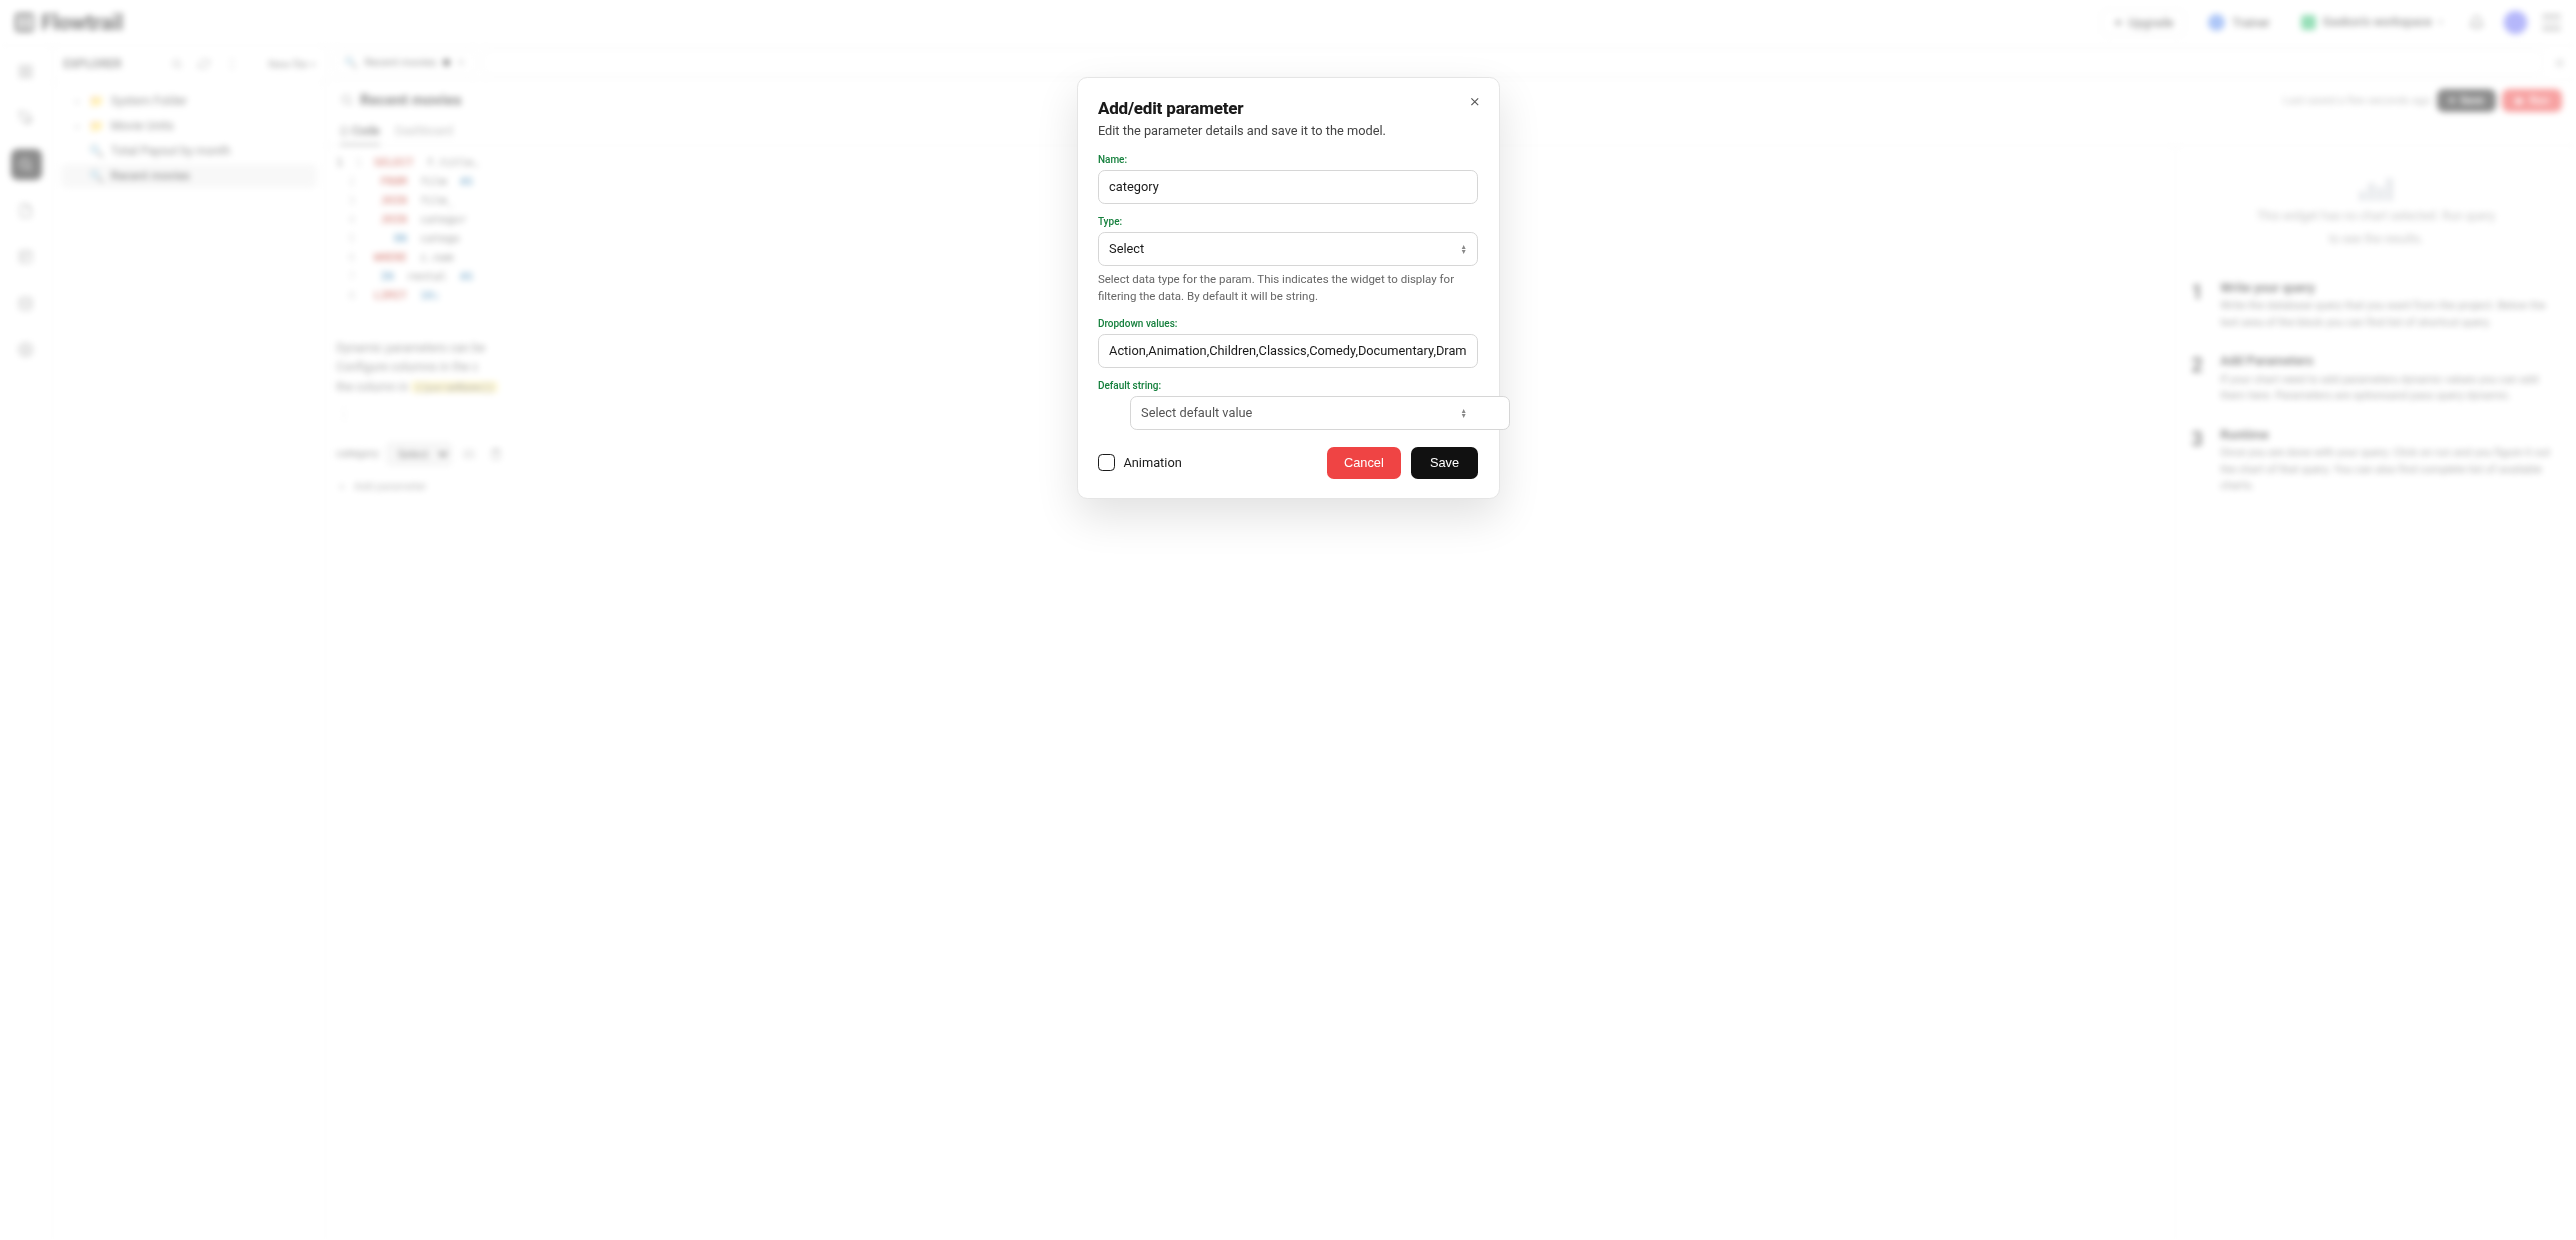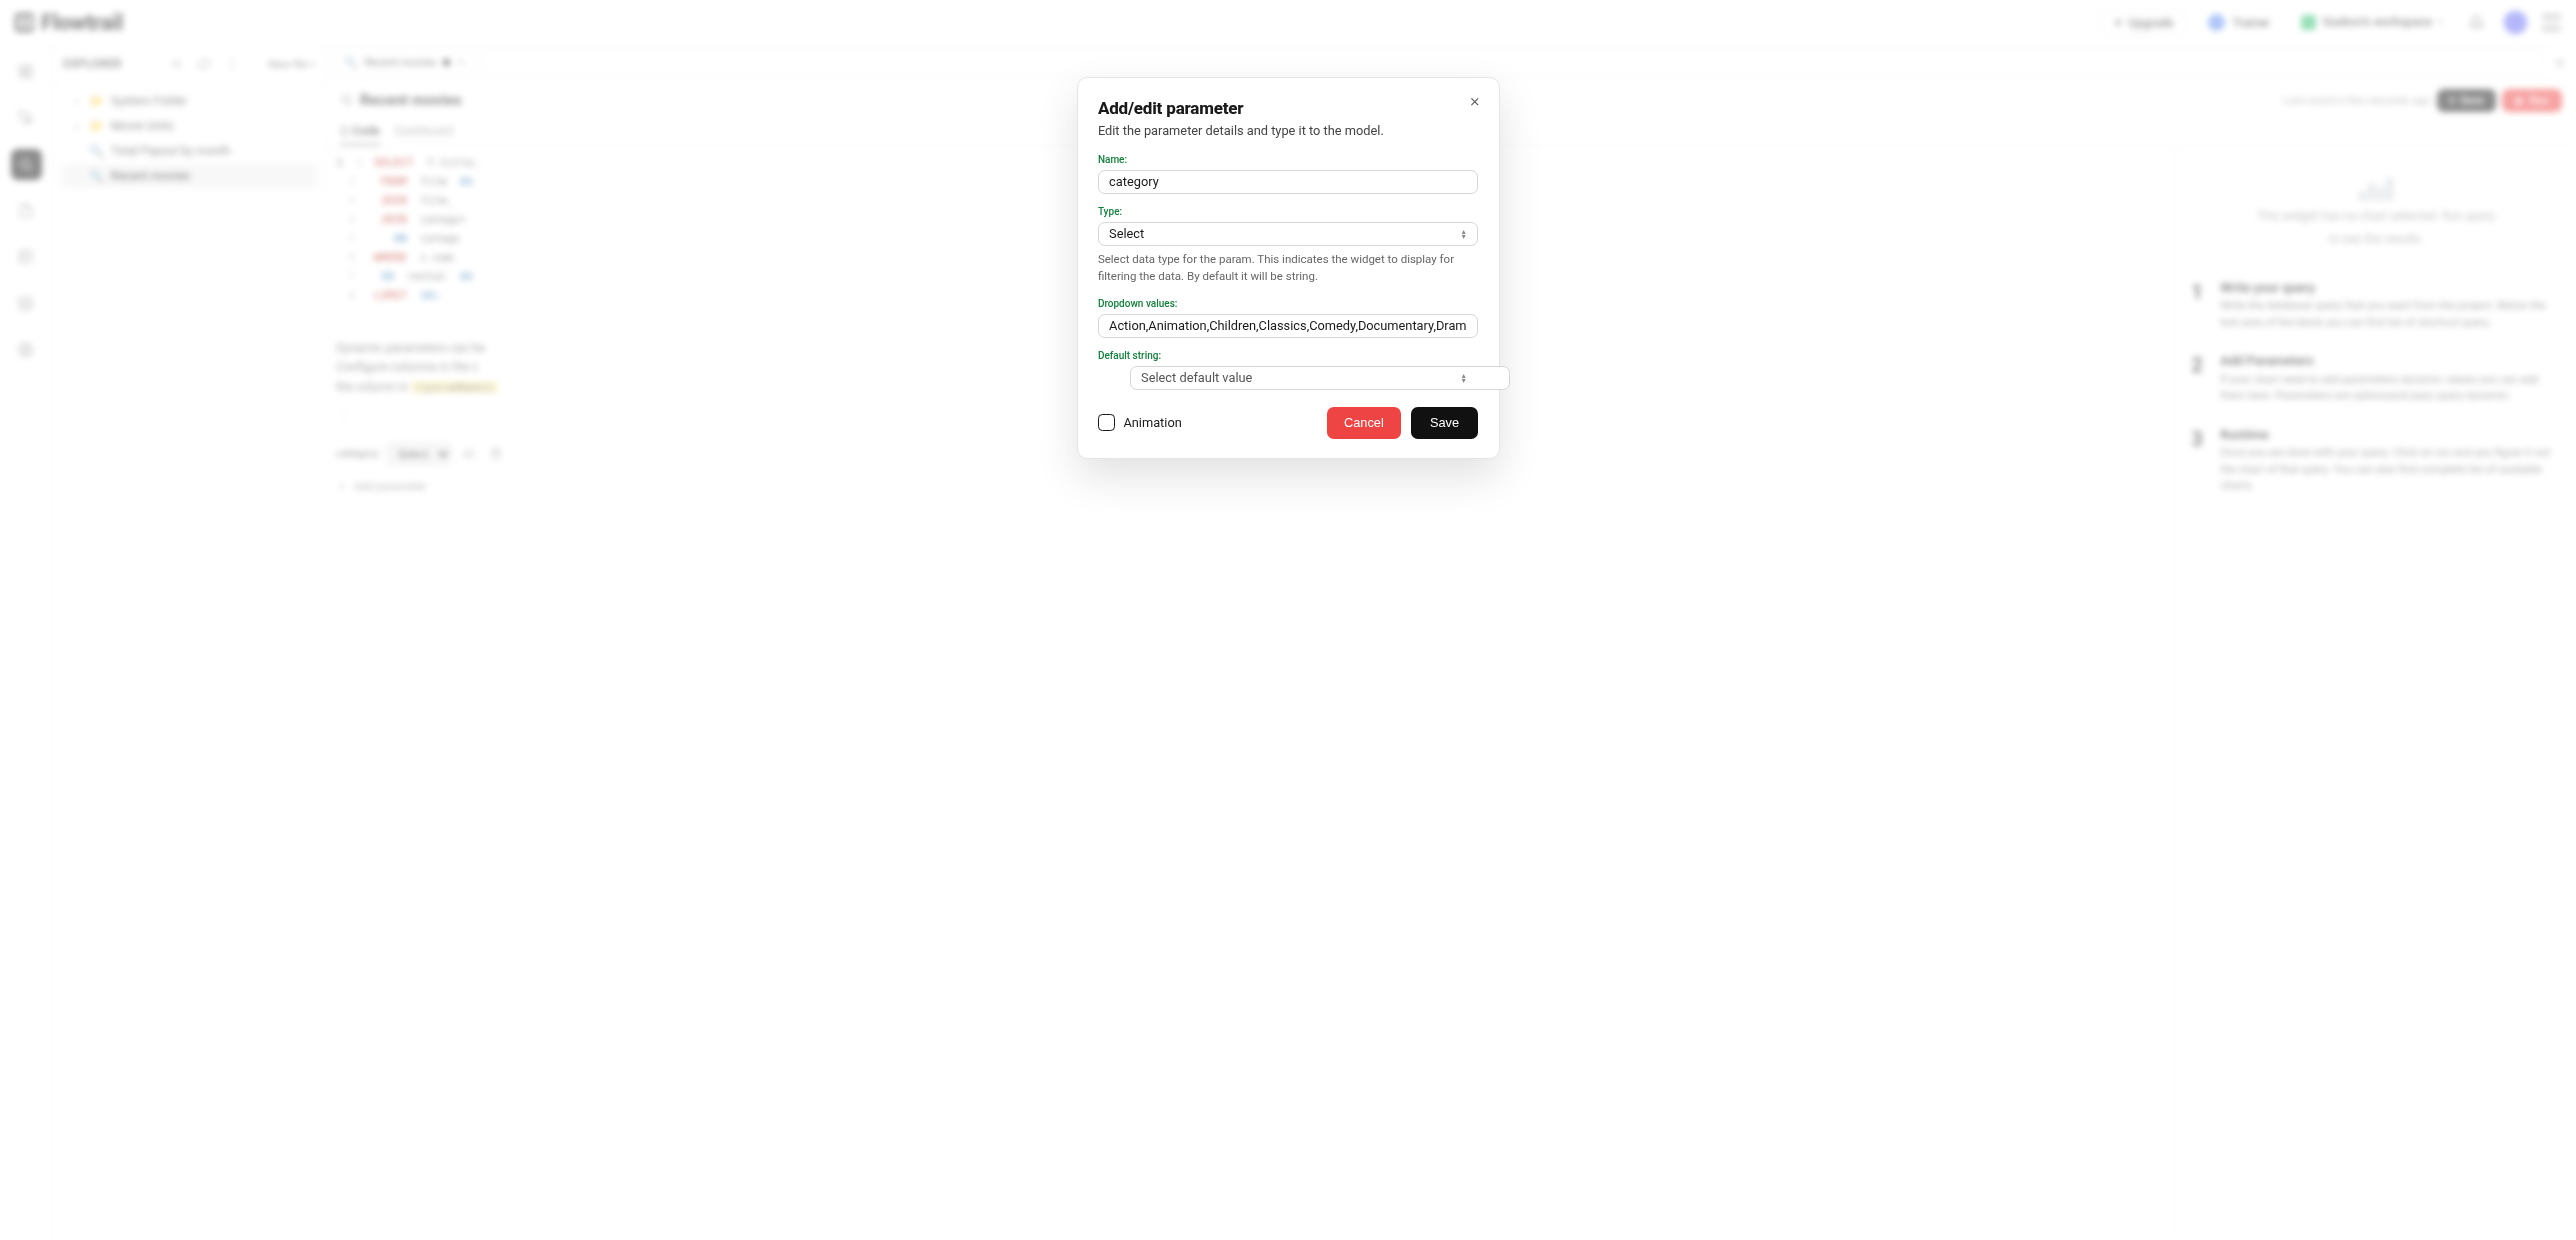--- a/index.html
+++ b/index.html
@@ -130,21 +130,21 @@
     display:flex; align-items:center; justify-content:center;
     color: #555; cursor: pointer; border-radius:3.4px;
   }
   .modal h3 { font-size: 17px; font-weight: 800; margin-bottom: 5.1px; letter-spacing:-0.2px; }
   .modal-sub { font-size: 12.8px; color: #444; margin-bottom: 15.3px; }
 
   .field { margin-bottom: 12px; }
   .field-label { font-size: 10px; font-weight: 500; color: #15803d; margin-bottom: 5.1px; display:block; }
   .text-input, .select-input {
     width: 100%;
-    height: 24px;
+    height: 34px;
     padding: 0 10.2px;
     border: 0.9px solid #d6d6d6;
     border-radius: 6.8px;
     font-size: 12.8px;
     color: #1a1a1a;
     background: #fff;
     outline: none;
     font-family: inherit;
   }
   .select-wrap { position: relative; }
@@ -477,21 +477,21 @@
 
 <div class="overlay">
   <div class="modal">
     <div class="modal-close">
       <svg width="13.6" height="13.6" viewBox="0 0 24 24" fill="none" stroke="currentColor" stroke-width="2">
           <path d="M18 6L6 18M6 6l12 12"></path>
         </svg>
     </div>
 
     <h3>Add/edit parameter</h3>
-    <div class="modal-sub">Edit the parameter details and type it to the model.</div>
+    <div class="modal-sub">Edit the parameter details and save it to the model.</div>
 
     <div class="field">
       <label class="field-label">Name:</label>
       <input type="text" class="text-input" value="category" style="">
     </div>
 
     <div class="field">
       <label class="field-label">Type:</label>
       <div class="select-wrap">
         <select class="select-input">

